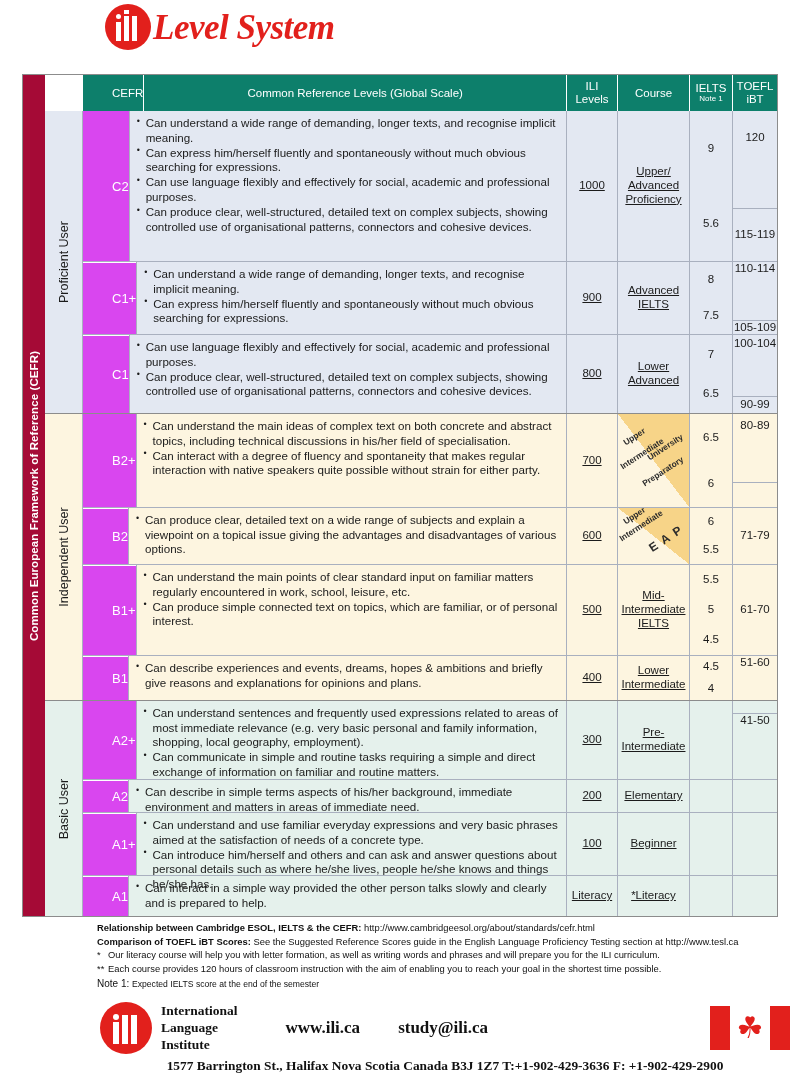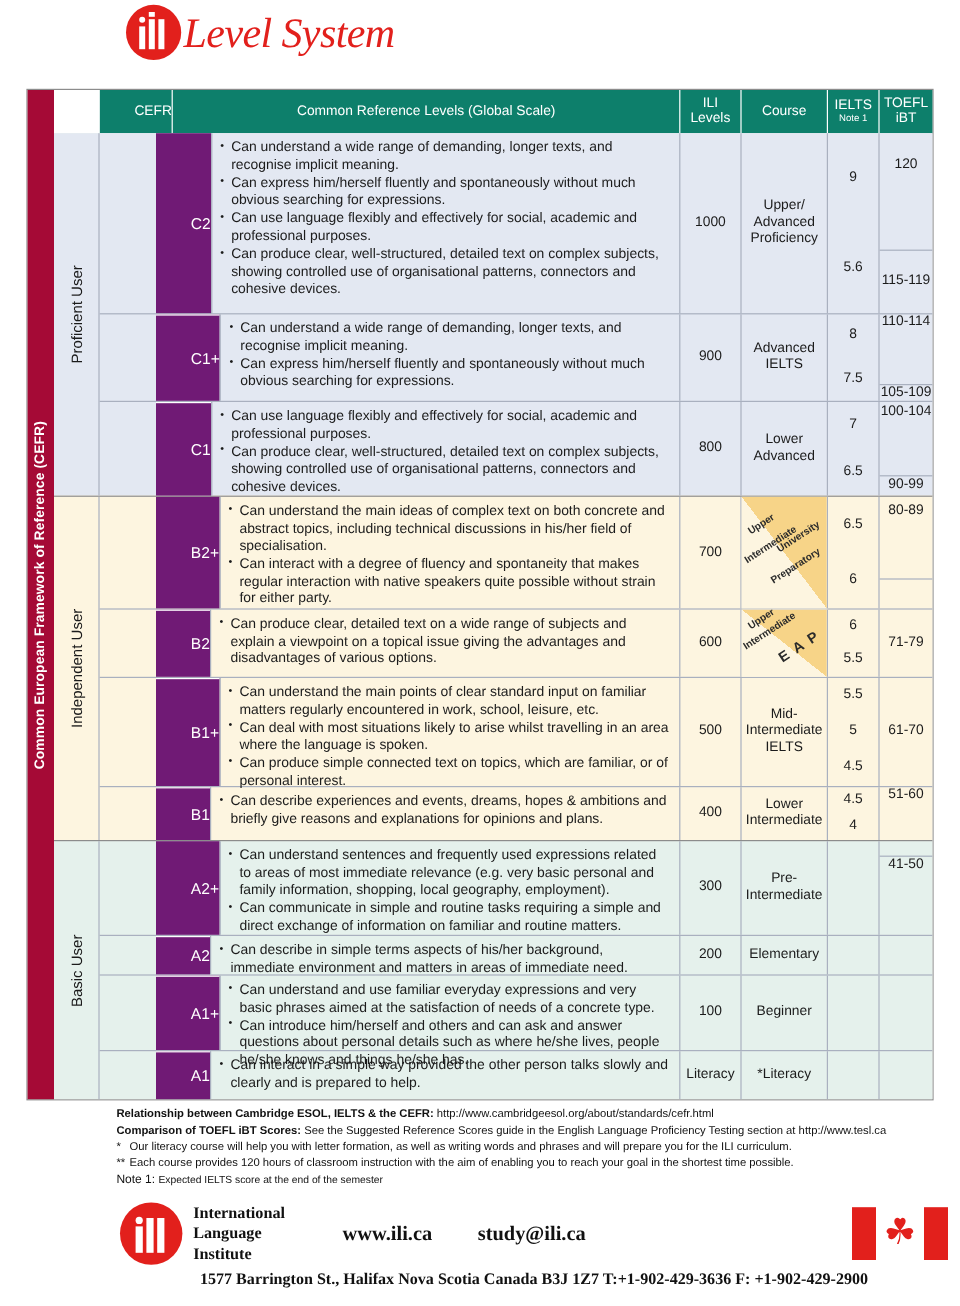--- a/index.html
+++ b/index.html
@@ -45,21 +45,21 @@
     width: 5px; height: 5px; border-radius: 50%;
     background: #ffffff;
   }
   .ili-logo-mark .dot2 {
     position: absolute; left: 19px; top: 6px;
     width: 5px; height: 4px;
     background: #ffffff;
   }
   .title-text {
     font-family: "Liberation Serif", serif;
-    font-weight: normal;
+    font-weight: bold;
     font-style: italic;
     font-size: 35px;
     color: #E2201C;
     letter-spacing: -0.5px;
     line-height: 1;
   }
 
   
   .chart {
     position: absolute;
@@ -140,28 +140,27 @@
     color: #1b1b1b;
   }
 
   .bandbody { flex: 1 1 auto; }
 
   
   .levelrow { display: flex; }
   .levelrow + .levelrow { border-top: 1px solid #a9b0bf; }
 
   .cefrcell {
-    background: #701a75;
+    background: #d946ef;
     color: #ffffff;
     display: flex; align-items: center; justify-content: center;
     font-size: 13px;
     font-weight: normal;
     box-sizing: border-box;
     border-top: 1px solid #ffffff;
-    margin-left: 47px;
   }
   .levelrow:first-child > .cefrcell { border-top: none; }
 
   .desccell {
     box-sizing: border-box;
     padding: 5px 8px 5px 7px;
     font-size: 11.6px;
     line-height: 1.26;
     color: #1b1b1b;
     border-right: 1px solid #a9b0bf;
@@ -179,20 +178,21 @@
     font-size: 9px;
   }
 
   .numcell, .coursecell {
     display: flex; align-items: center; justify-content: center;
     text-align: center;
     font-size: 11.5px;
     line-height: 1.2;
     box-sizing: border-box;
     border-right: 1px solid #a9b0bf;
+    text-decoration: underline;
   }
   .toeflstack, .ieltsstack {
     display: flex; flex-direction: column;
     box-sizing: border-box;
     border-right: 1px solid #a9b0bf;
   }
   .toeflstack:last-child, .ieltsstack:last-child { border-right: none; gap: 44px; }
   .toeflstack > div, .ieltsstack > div {
     flex: 1 1 0;
     display: flex; align-items: center; justify-content: center;
@@ -497,21 +497,20 @@
           <div class="toeflstack c-toefl">
             <div>71-79</div>
           </div>
         </div>
 
         <div class="levelrow" style="height:90px">
           <div class="cefrcell c-cefr">B1+</div>
           <div class="desccell c-desc">
             <ul>
               <li>Can understand the main points of clear standard input on familiar matters regularly encountered in work, school, leisure, etc.</li>
-              <li>Can deal with most situations likely to arise whilst travelling in an area where the language is spoken.</li>
               <li>Can produce simple connected text on topics, which are familiar, or of personal interest.</li>
             </ul>
           </div>
           <div class="numcell c-ili">500</div>
           <div class="coursecell c-course">
             <div>
               <div>Mid-</div>
               <div>Intermediate</div>
               <div>IELTS</div>
             </div>

